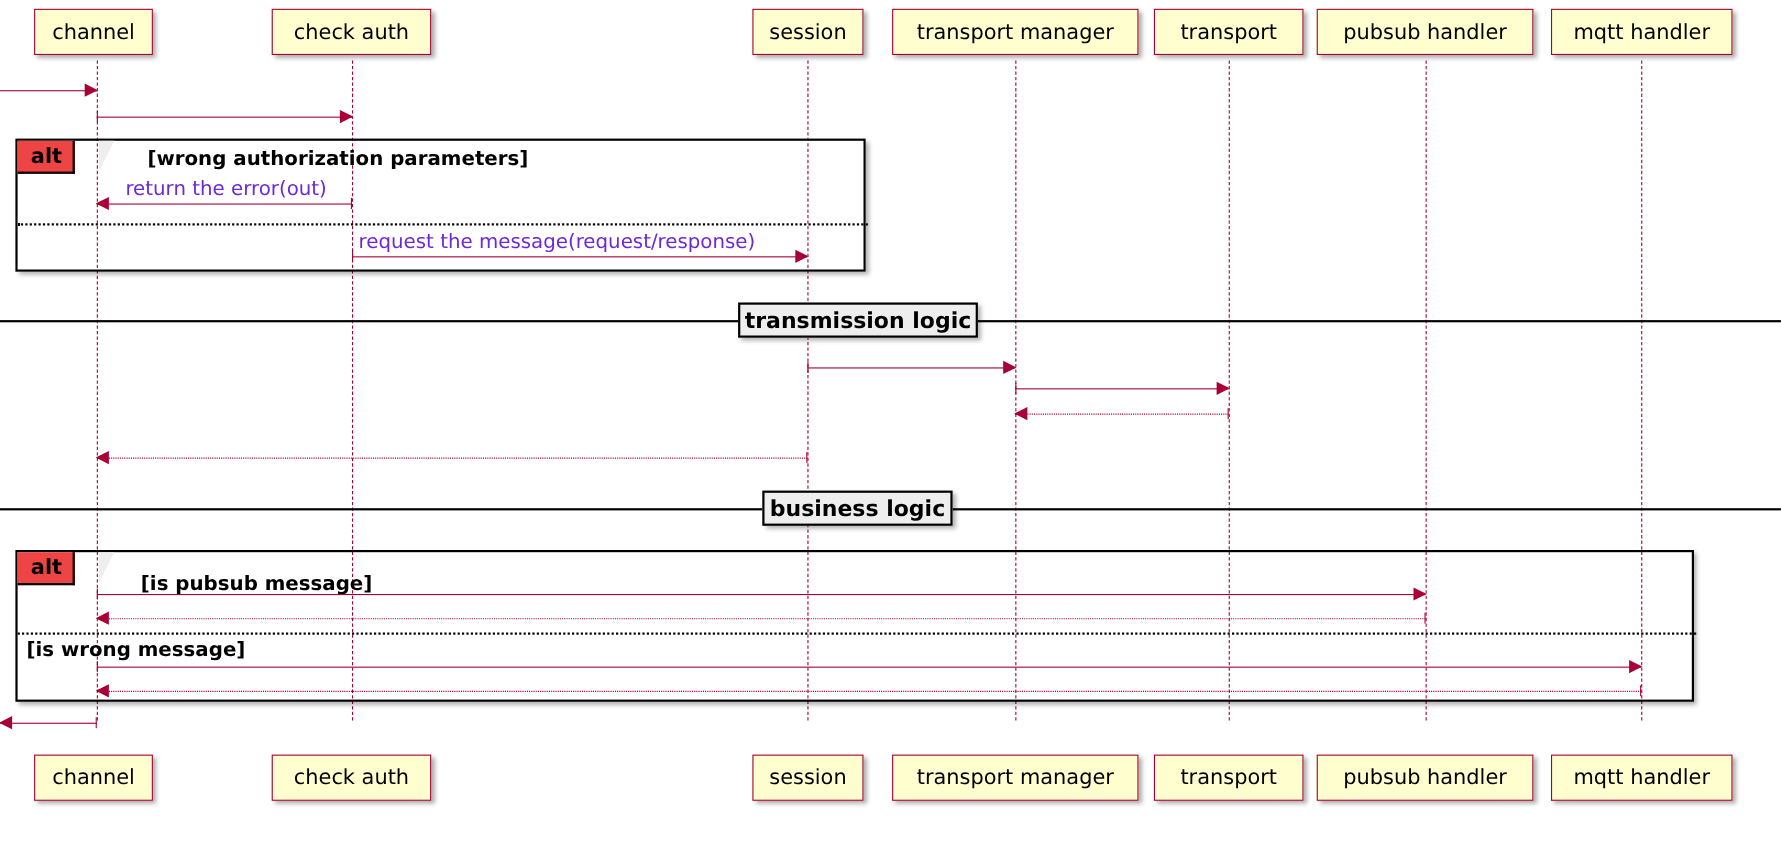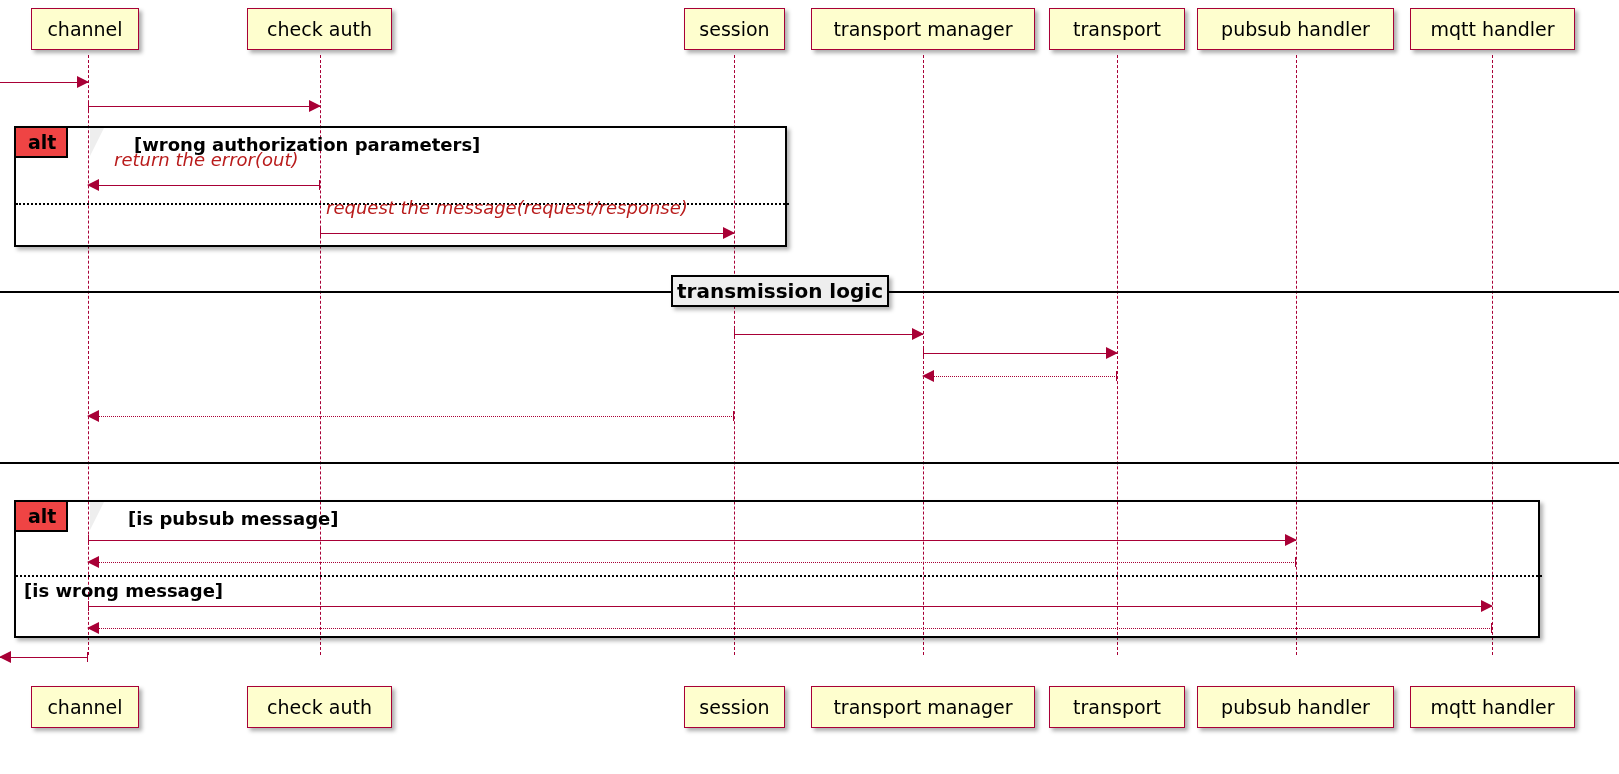--- a/index.html
+++ b/index.html
@@ -46,22 +46,22 @@
   }
   .msg.right .head{right:-1px;border-left:12px solid #A80036;}
   .msg.left  .head{left:-1px;border-right:12px solid #A80036;}
   .msg .tail{
     position:absolute;top:-5px;height:10px;width:0;
     border-left:1.8px solid #A80036;
   }
   .msg.right .tail{left:0;}
   .msg.left  .tail{right:0;}
   .msg .label{
-    position:absolute;bottom:16px;
-    font-size:18px;color:#b91c1c;white-space:nowrap;line-height:1;font-style:italic;
+    position:absolute;bottom:4px;
+    font-size:18px;color:#6d28d9;white-space:nowrap;line-height:1;
   }
 
   
   .group{
     position:absolute;box-sizing:border-box;
     border:2.4px solid #000000;
     background:transparent;
     box-shadow:3px 3px 4px rgba(0,0,0,0.30);
   }
   .group-tab{
@@ -143,29 +143,30 @@
     <div class="group-tab-notch" style="left:74px;"></div>
     <div class="group-cond" style="left:118px; top:8px;">[wrong authorization parameters]</div>
     <div class="group-divider" style="left:0; top:75px; width:773px;"></div>
   </div>
 
   <div class="group" style="left:14px; top:500px; width:1526px; height:138px;">
     <div class="group-tab">
       <span>alt</span>
     </div>
     <div class="group-tab-notch" style="left:74px;"></div>
-    <div class="group-cond" style="left:112px; top:8px;text-align:center;">[is pubsub message]</div>
+    <div class="group-cond" style="left:112px; top:20px;text-align:center;">[is pubsub message]</div>
     <div class="group-divider" style="left:0; top:73px; width:1526px;"></div>
     <div class="group-cond" style="left:8px; top:80px;">[is wrong message]</div>
   </div>
 
   <div class="sep-line" style="top:291px; width:1619px;"></div>
   <div class="sep-box" style="left:671px; top:275px; width:218px;">transmission logic</div>
 
   <div class="sep-line" style="top:462px; width:1619px;"></div>
+  <div class="sep-box" style="left:693px; top:446px; width:173px;">business logic</div>
 
   <div class="msg right" style="left:0px; top:82px; width:88px;">
     <div class="line"></div>
     <div class="head"></div>
   </div>
 
   <div class="msg right" style="left:88px; top:106px; width:232px;">
     <div class="line"></div>
     <div class="tail"></div>
     <div class="head"></div>

